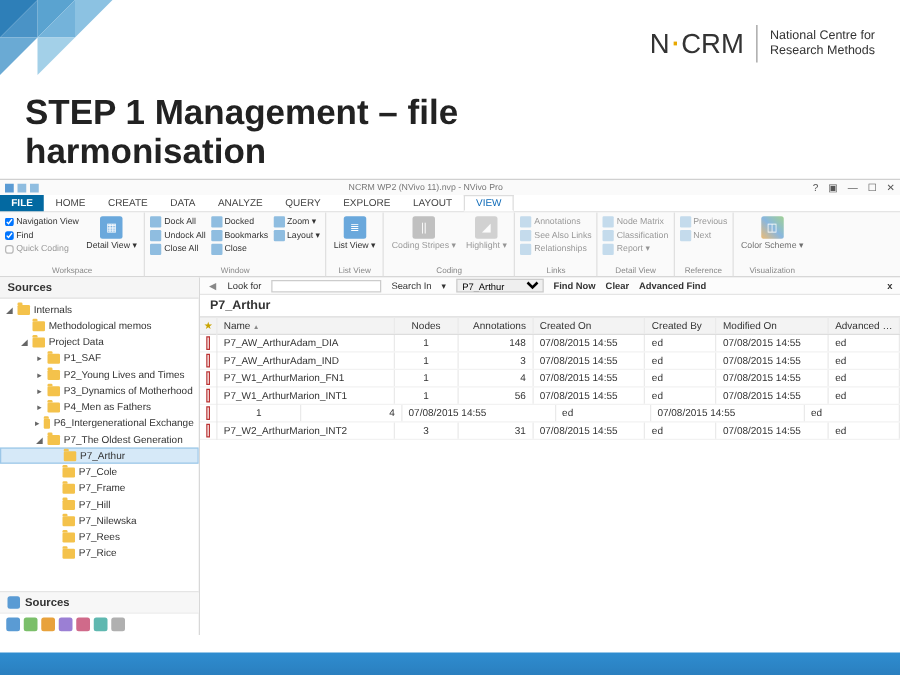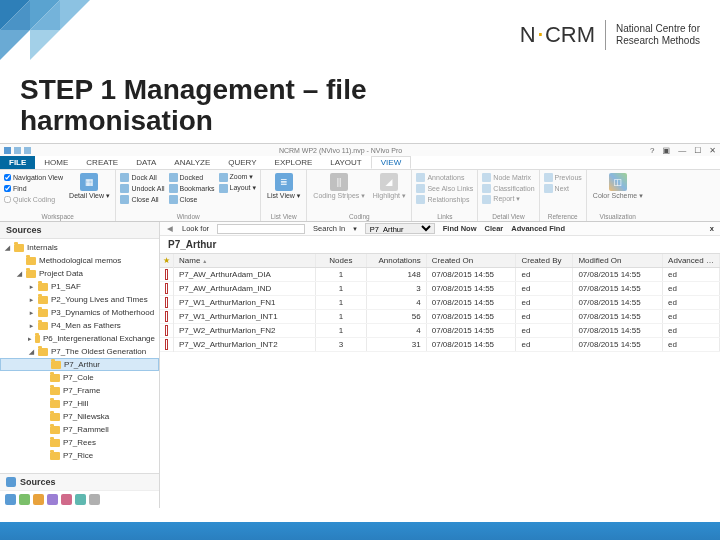--- a/index.html
+++ b/index.html
@@ -380,25 +380,20 @@
             <span>P7_Hill</span>
           </div>
           <div class="tree-item depth-3">
             <span class="caret"></span>
             <span class="folder"></span>
             <span>P7_Nilewska</span>
           </div>
           <div class="tree-item depth-3">
             <span class="caret"></span>
             <span class="folder"></span>
-            <span>P7_Rammell</span>
-          </div>
-          <div class="tree-item depth-3">
-            <span class="caret"></span>
-            <span class="folder"></span>
             <span>P7_Rees</span>
           </div>
           <div class="tree-item depth-3">
             <span class="caret"></span>
             <span class="folder"></span>
             <span>P7_Rice</span>
           </div>
         </div>
       <div class="left-bottom">
         <div class="nav-section">
@@ -490,21 +485,20 @@
               <div class="cell col-refs">56</div>
               <div class="cell col-created">07/08/2015 14:55</div>
               <div class="cell col-cby">ed</div>
               <div class="cell col-modified">07/08/2015 14:55</div>
               <div class="cell col-mby">ed</div>
             </div>
             <div class="grid-row">
               <div class="cell col-icon">
                 <span class="doc-ic"></span>
               </div>
-              <div class="cell col-name">P7_W2_ArthurMarion_FN2</div>
               <div class="cell col-nodes">1</div>
               <div class="cell col-refs">4</div>
               <div class="cell col-created">07/08/2015 14:55</div>
               <div class="cell col-cby">ed</div>
               <div class="cell col-modified">07/08/2015 14:55</div>
               <div class="cell col-mby">ed</div>
             </div>
             <div class="grid-row">
               <div class="cell col-icon">
                 <span class="doc-ic"></span>

